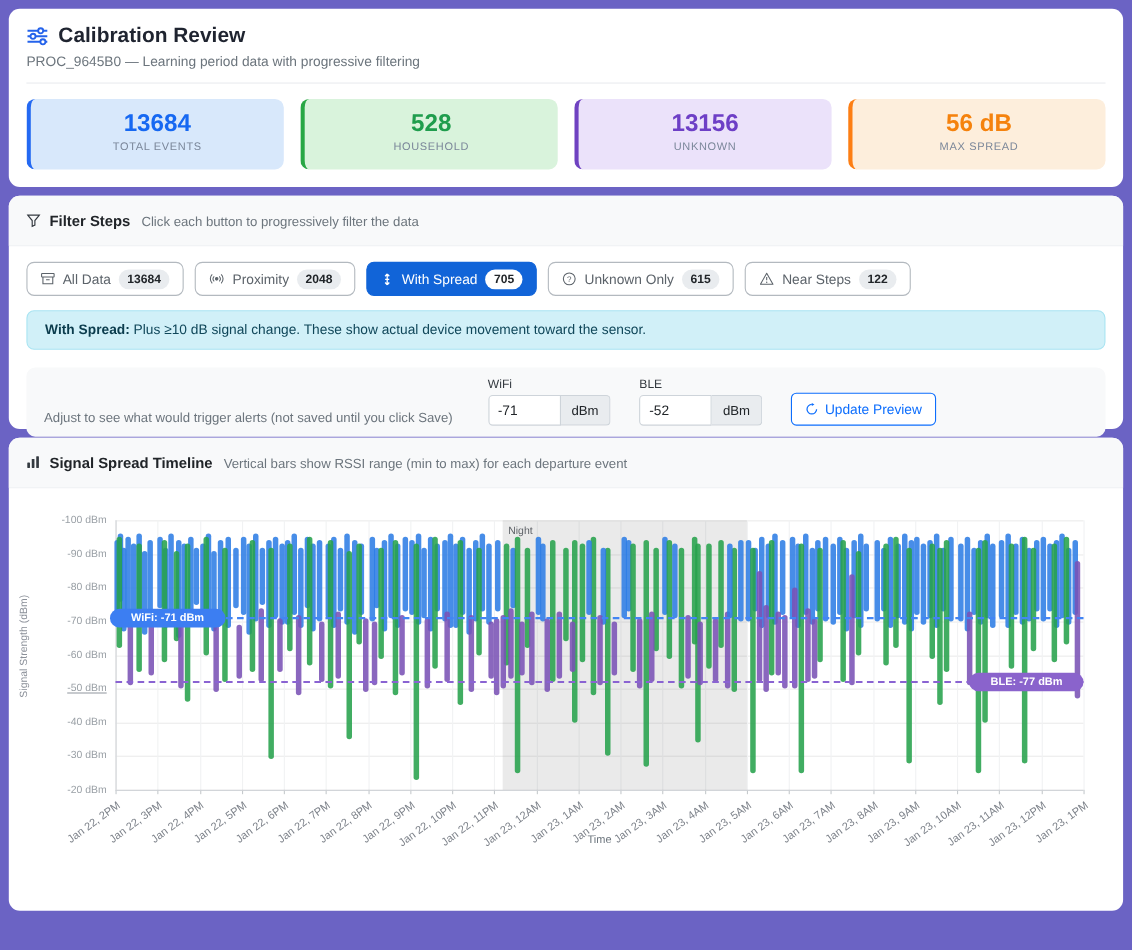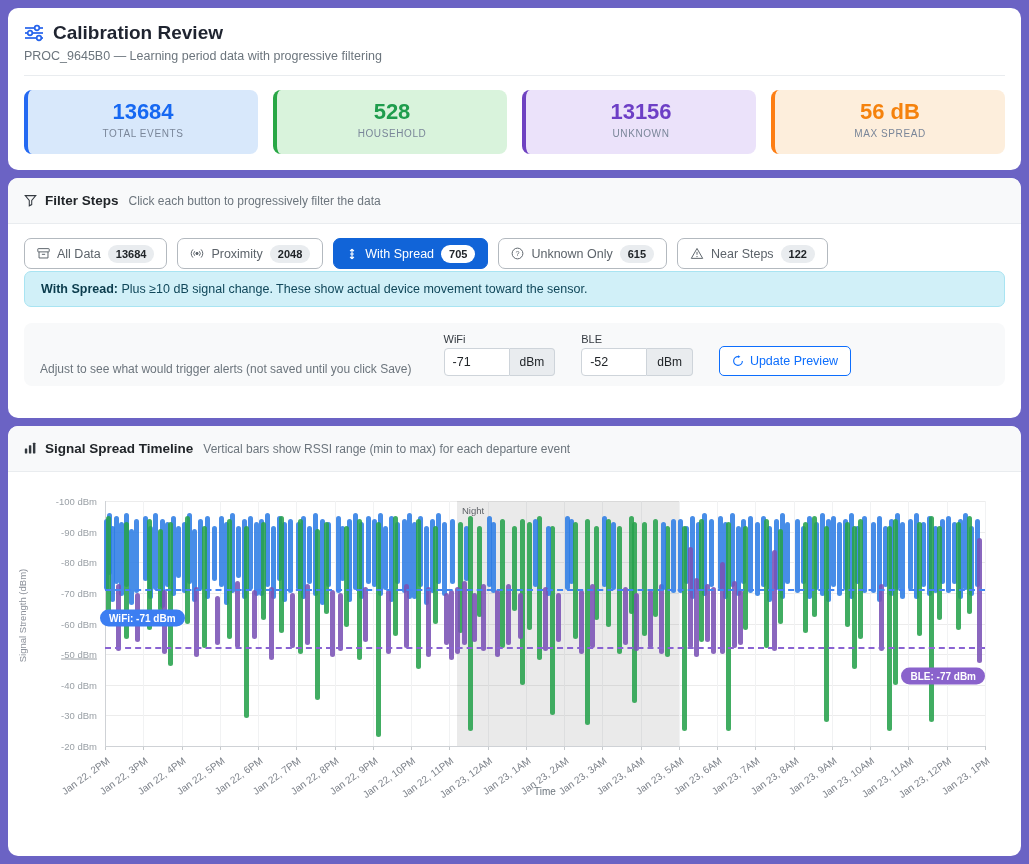--- a/index.html
+++ b/index.html
@@ -6,21 +6,21 @@
   html,body { width:1029px; height:864px; }
   body {
     background:#6b63c4;
     font-family:"Liberation Sans", sans-serif;
     padding:8px;
     overflow:hidden;
     position:relative;
   }
   .card { background:#fff; border-radius:10px; margin-bottom:8px; position:relative; }
   #card-header-stats { height:162px; padding:14px 16px 0; }
-  #card-filters { height:240px; }
+  #card-filters { height:212px; }
   #card-chart { height:430px; }
 
   
   .title-row { display:flex; align-items:center; gap:9px; }
   .page-title { font-size:19px; font-weight:bold; color:#1f2430; }
   .page-subtitle { font-size:12.5px; color:#6c757d; margin-top:5px; }
   .header-divider { border:none; border-top:1px solid #e9ecef; margin:12px 0 14px; }
 
   
   .stats-row { display:flex; gap:15px; }
@@ -44,21 +44,21 @@
   .fbtn { display:inline-flex; align-items:center; gap:7px; height:31px; padding:0 12px;
     border:1px solid #b3b9bf; border-radius:7px; background:#fff; color:#5c636a; font-size:12.5px;
     font-family:inherit; cursor:pointer; }
   .fbtn .count-badge { background:#e9ecef; color:#212529; font-weight:bold; font-size:11px;
     padding:3px 8px; border-radius:9px; }
   .fbtn.active { background:#1164d8; border-color:#1164d8; color:#fff; }
   .fbtn.active .count-badge { background:#fff; color:#212529; }
   .fbtn .ficon { display:inline-flex; }
 
   
-  .info-alert { margin:2px 16px 0; background:#d1f0f8; border:1px solid #a9e4f2; border-radius:7px;
+  .info-alert { margin:13px 16px 0; background:#d1f0f8; border:1px solid #a9e4f2; border-radius:7px;
     padding:10px 16px; font-size:12.5px; color:#10475a; }
   .info-alert b { color:#0b3c4d; }
 
   
   .thr-panel { margin:16px 16px 0; background:#f8f9fa; border-radius:8px; padding:10px 16px;
     display:flex; align-items:flex-end; gap:26px; }
   .thr-left { margin-right:6px; }
   .thr-title { font-size:13px; font-weight:bold; color:#212529; display:flex; align-items:center; gap:6px; }
   .thr-sub { font-size:12px; color:#6c757d; margin-top:3px; }
   .thr-group label { display:block; font-size:11px; color:#343a40; margin-bottom:3px; }
@@ -88,21 +88,21 @@
   .axis-bottom { position:absolute; height:1px; background:#cfd2d6; }
   .x-tickmark { position:absolute; width:1px; height:4px; background:#c6cacd; }
   .x-lab { position:absolute; width:0; height:0; }
   .x-lab span { position:absolute; right:0; top:0; white-space:nowrap; font-size:10px; color:#7d828a;
     transform:rotate(-36deg); transform-origin:100% 0; }
   .night { position:absolute; background:rgba(90,90,95,0.13); }
   .night-label { position:absolute; font-size:9.5px; color:#5f6368; padding:4px 0 0 5px; }
   .bar { position:absolute; width:5px; border-radius:3px; opacity:.88; }
   .thr-line { position:absolute; border-top:2px dashed; }
   .thr-pill { position:absolute; transform:translateY(-50%); color:#fff; font-weight:bold;
-    font-size:10px; padding:3px 9px; border-radius:10px; z-index:5; white-space:nowrap;margin-top:28px; }
+    font-size:10px; padding:3px 19px; border-radius:10px; z-index:5; white-space:nowrap; }
 </style>
 </head>
 <body>
 
 <div class="card" id="card-header-stats">
   <div class="title-row">
     <span class="head-icon">
       <svg width="20" height="18" viewBox="0 0 20 18" fill="none" stroke="#2563eb" stroke-width="1.7">
         <line x1="1" y1="4" x2="19" y2="4"></line>
           <circle cx="13" cy="4" r="2.3" fill="#fff"></circle>

